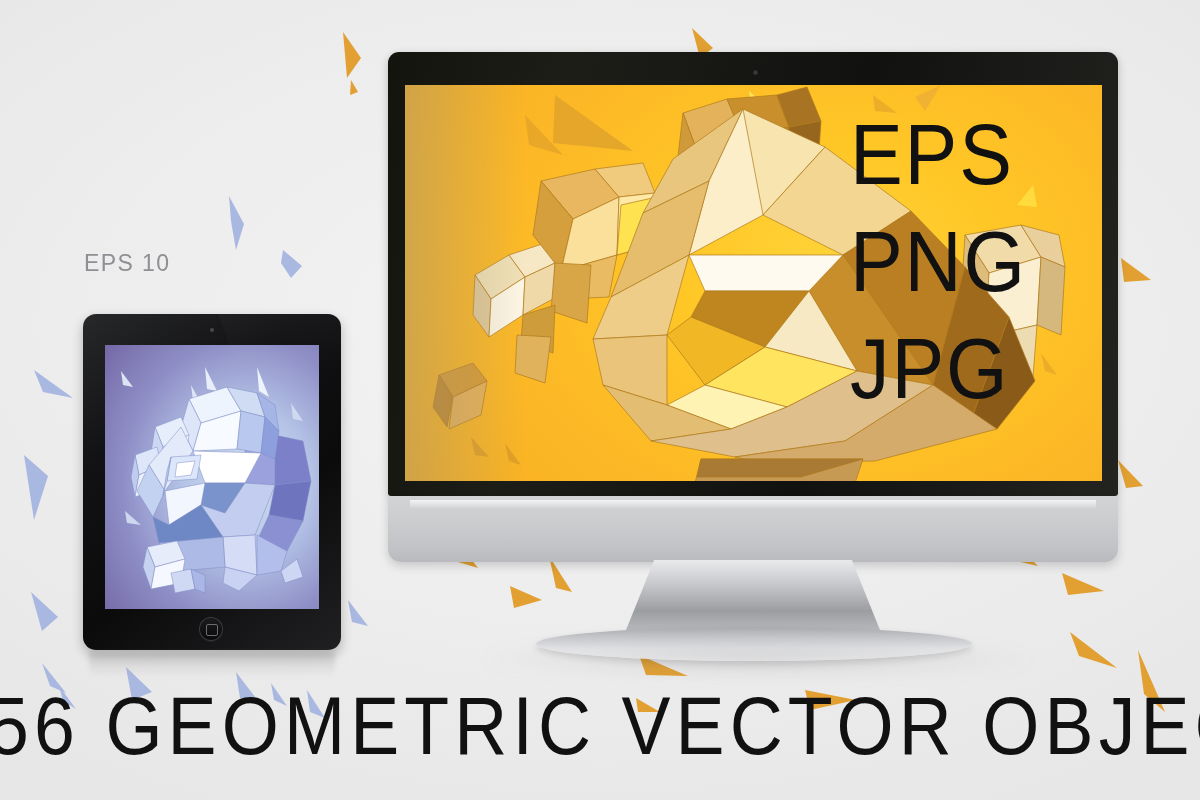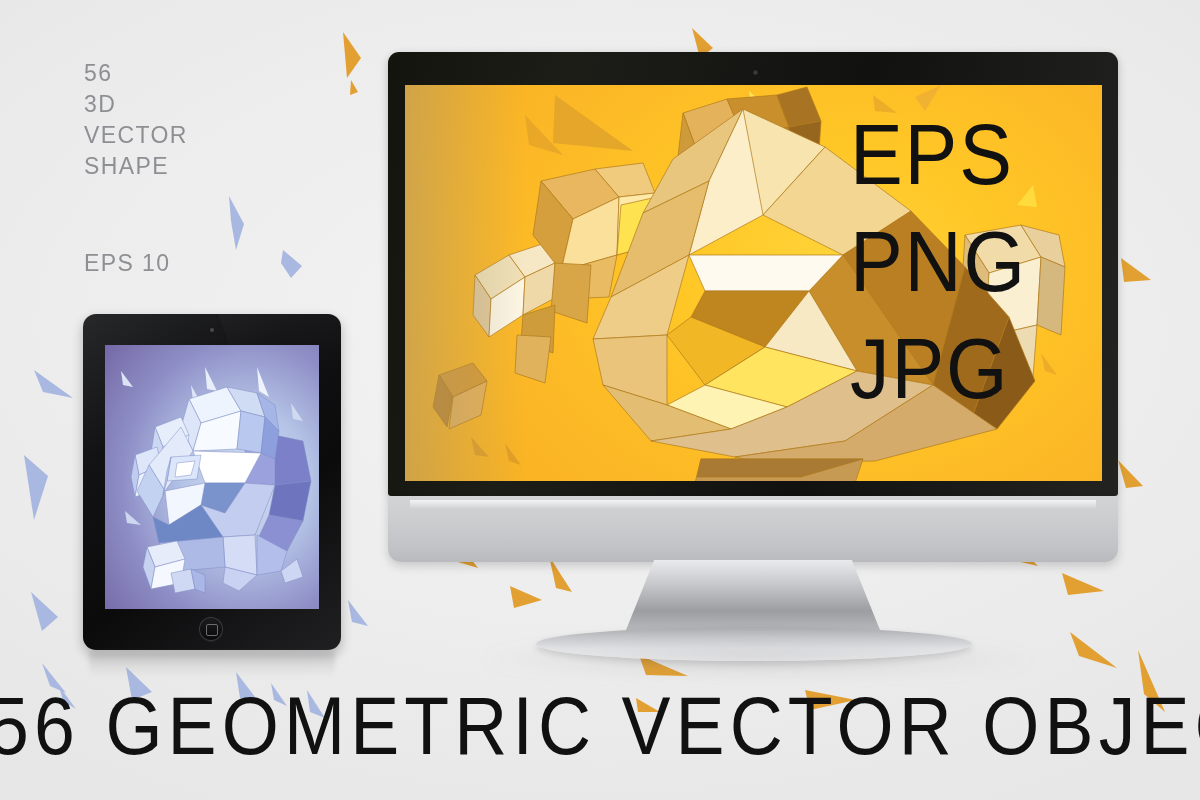--- a/index.html
+++ b/index.html
@@ -203,26 +203,20 @@
       <polygon points="504,524 526,558 510,552"></polygon>
       <polygon points="576,475 597,500 581,496"></polygon>
       <polygon points="639,655 688,676 646,675"></polygon>
       <polygon points="451,533 478,568 458,562"></polygon>
       <polygon points="588,505 604,526 592,521"></polygon>
       <polygon points="989,310 1004,330 992,327"></polygon>
       <polygon points="636,698 660,712 638,712"></polygon>
     </g>
   </svg>
 
-  <div id="spec-block">
-    <span class="spec-line">56</span>
-    <span class="spec-line">3D</span>
-    <span class="spec-line">VECTOR</span>
-    <span class="spec-line">SHAPE</span>
-  </div>
   <div id="eps-version">EPS 10</div>
 
   <div id="monitor">
 
     <div id="monitor-bezel">
       <div id="monitor-camera"></div>
 
       <div id="monitor-screen">
 
         <svg style="position:absolute;left:0;top:0;width:697px;height:396px;" viewBox="0 0 697 396">

